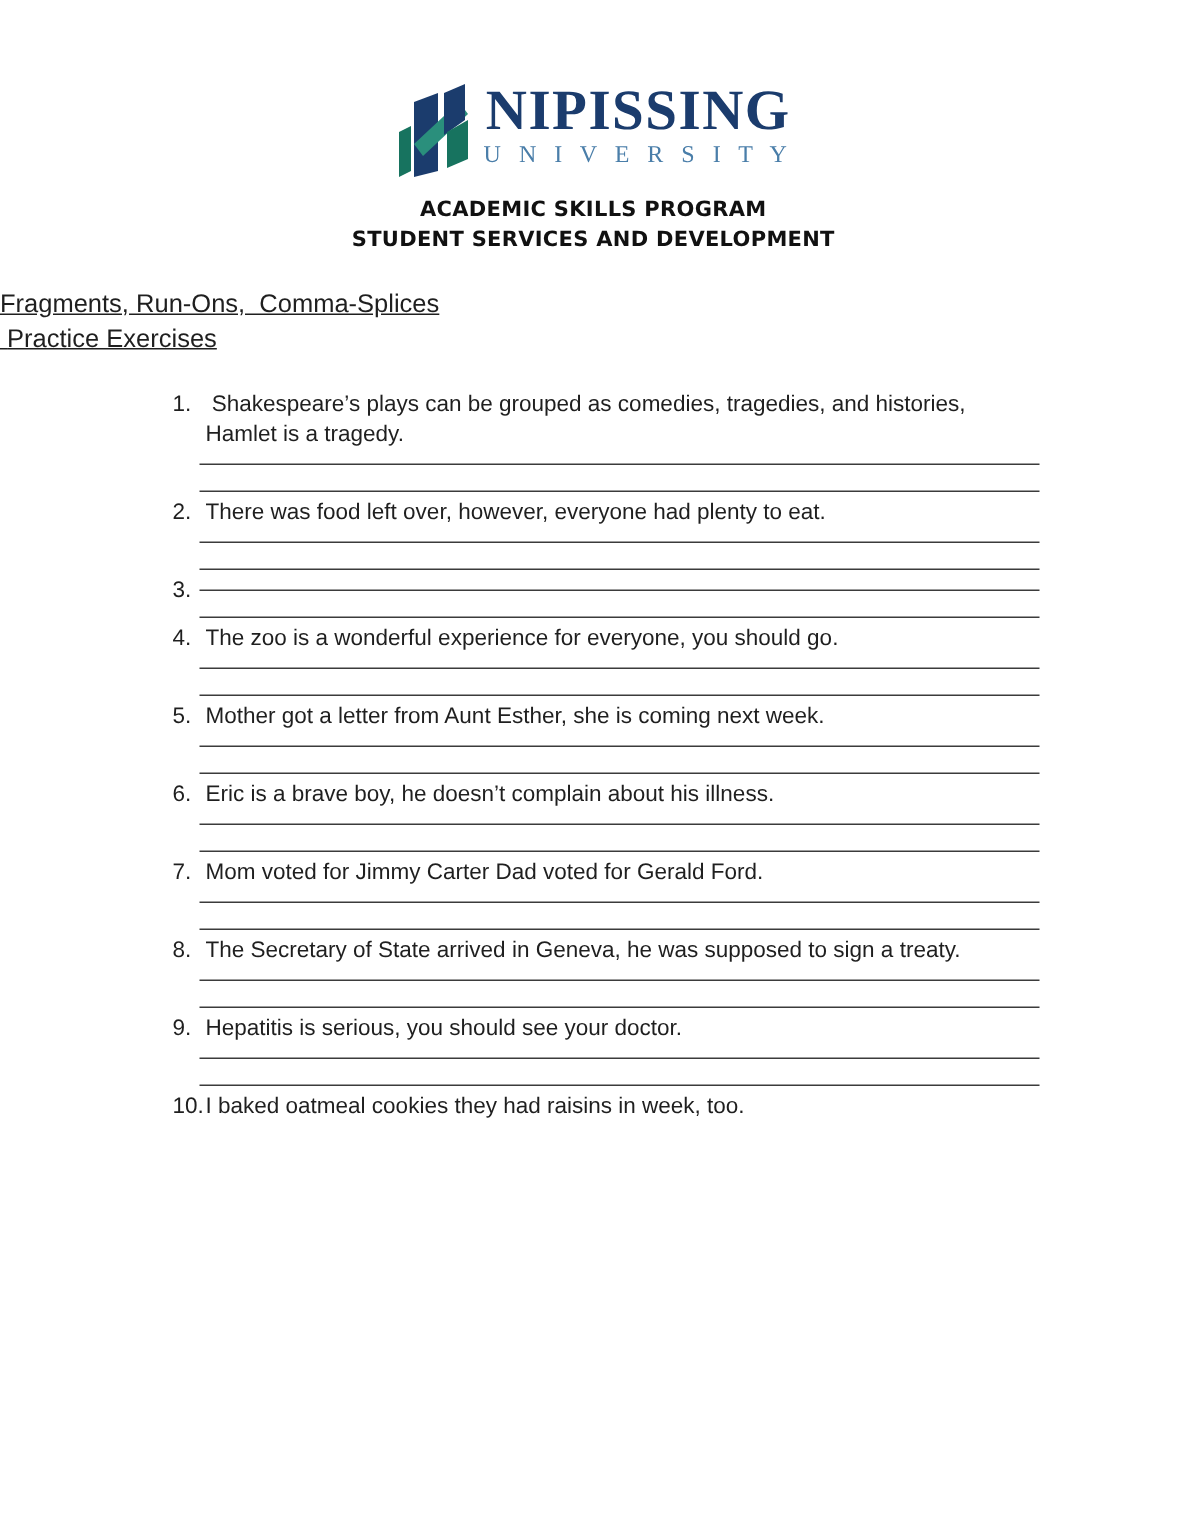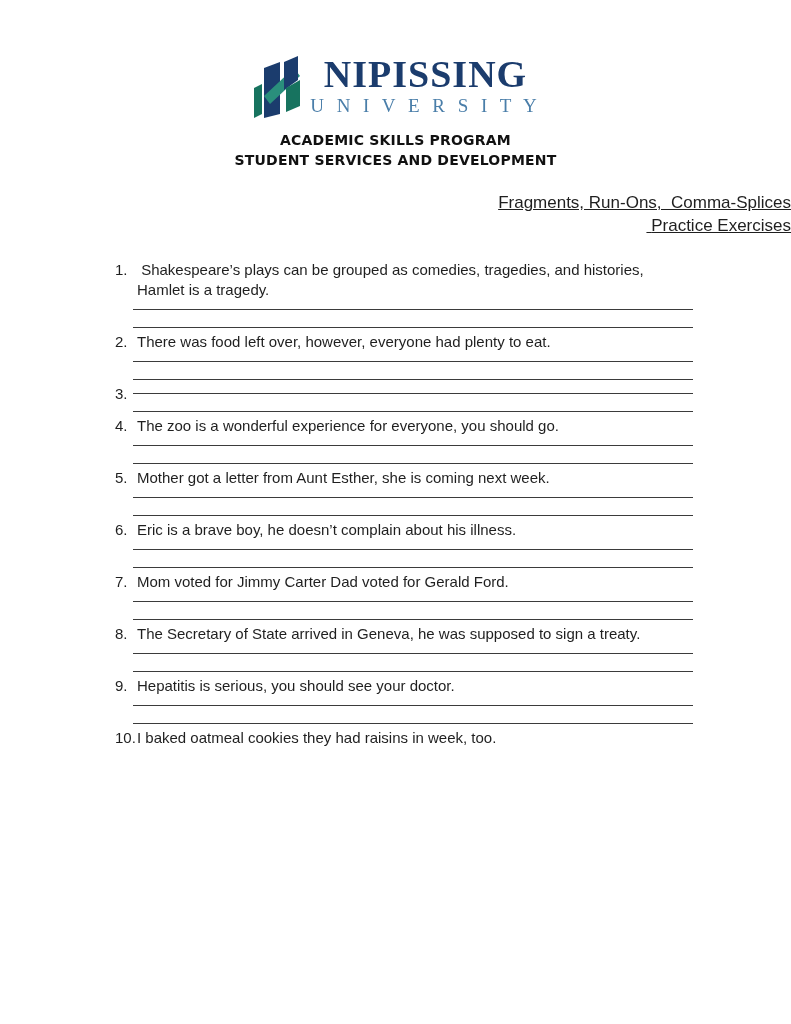--- a/index.html
+++ b/index.html
@@ -33,21 +33,21 @@
     font-family: "Liberation Serif", serif;
     font-weight: bold;
     font-size: 38px;
     line-height: 40px;
     letter-spacing: 1px;
     color: var(--navy);
     white-space: pre;
   }
   .logo-university {
     font-family: "Liberation Serif", serif;
-    font-size: 19px;
+    font-size: 16px;
     letter-spacing: 4px;
     color: var(--uni-blue);
     margin-top: 1px;
     white-space: pre;
   }
 
   
   .program-header {
     margin-top: 12px;
     text-align: center;
@@ -55,21 +55,21 @@
     font-weight: bold;
     font-size: 14px;
     line-height: 20px;
     color: #111;
     letter-spacing: 0.2px;
   }
 
   
   .doc-title {
     margin-top: 21px;
-    text-align: right;
+    text-align: left;
     font-size: 17px;
     line-height: 23px;
     color: var(--ink);
   }
   .doc-title .t-line { text-decoration: underline; white-space: pre-wrap; }
 
   
   .instructions {
     margin: 40px 98px 0 94px;
     font-size: 15px;

